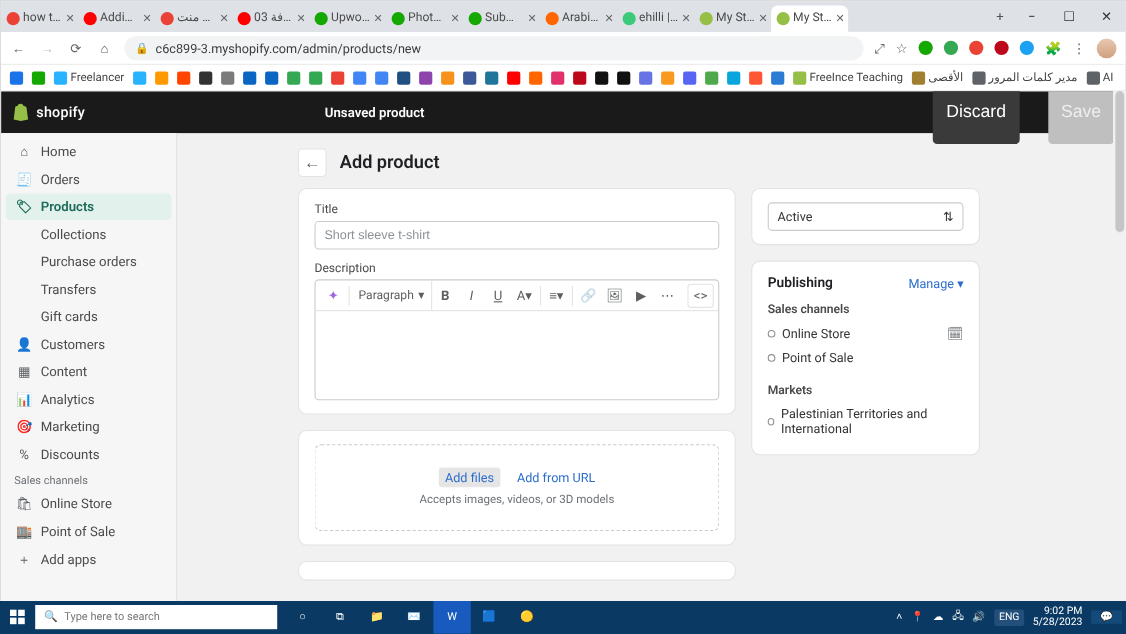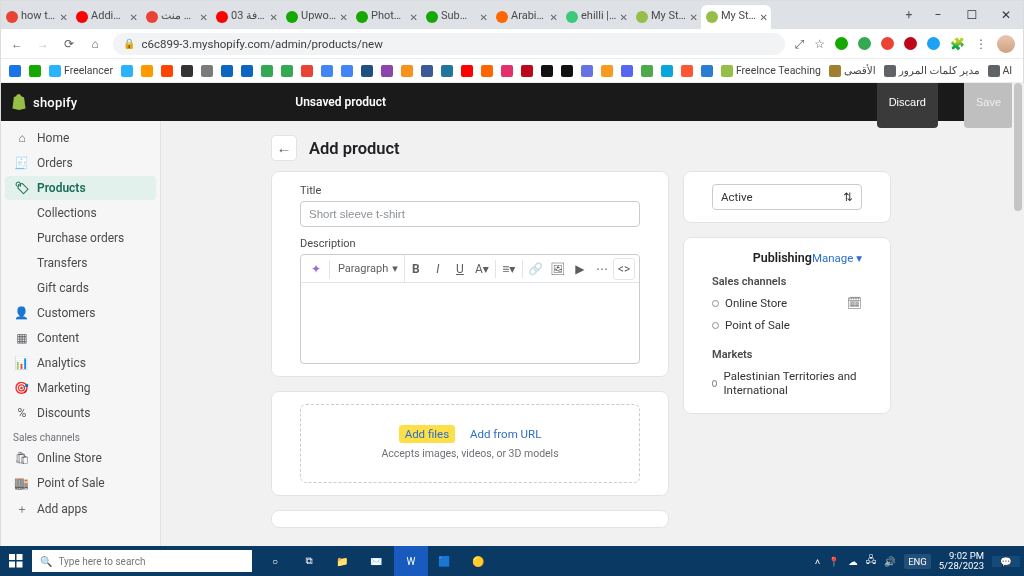--- a/index.html
+++ b/index.html
@@ -53,41 +53,41 @@
   .bmico{width:12px;height:12px;border-radius:2px;flex:none}
 
   
   .app{position:absolute;top:83px;left:1px;right:1px;bottom:0;background:var(--shopify-bg);display:flex;flex-direction:column;overflow:hidden}
   .topbar{height:38px;background:var(--shopify-dark);display:flex;align-items:center;padding:0 10px;gap:18px}
   .brand{display:flex;align-items:center;gap:6px}
   .brand-logo{width:16px;height:16px}
   .brand-name{color:#fff;font-size:13px;font-weight:500;letter-spacing:.2px}
   .topbar .spacer{flex:1}
   .unsaved{color:#fff;font-weight:600;font-size:12px;margin-left:200px}
-  .btn{border:none;border-radius:4px;font-size:11px;font-weight:500;padding:20px 12px;cursor:pointer}
+  .btn{border:none;border-radius:4px;font-size:16px;font-weight:500;padding:20px 12px;cursor:pointer}
   .btn.discard{background:#3a3a3a;color:#fff}
   .btn.save{background:#bfbfbf;color:#eee}
   .main{flex:1;display:flex;overflow:hidden}
   .side{width:160px;background:#f6f6f7;border-right:1px solid var(--card-border);padding-top:4px;font-size:12px;display:flex;flex-direction:column}
   .side ul{list-style:none;margin:0;padding:0}
   .side li{display:flex;align-items:center;gap:8px;height:24px;padding:0 10px;color:#4a4a4a;cursor:pointer;border-radius:4px;margin:1px 4px}
   .side li.active{background:#e3f1ed;color:#1b6b56;font-weight:600}
   .side .nico{width:14px;height:14px;display:flex;align-items:center;justify-content:center;color:#5c5f62;flex:none}
   .side li.sub{padding-left:32px}
   .side .heading{font-size:10px;color:#6d7175;padding:6px 12px 2px}
   .side .grow{flex:1}
   .content{flex:1;overflow-y:auto;overflow-x:hidden}
   .content-inner{width:640px;margin:0 auto 0 110px;padding:14px 0 60px}
   .page-head{display:flex;align-items:center;gap:12px;margin-bottom:10px}
   .backbtn{width:26px;height:26px;background:#fff;border:1px solid var(--card-border);border-radius:4px;display:flex;align-items:center;justify-content:center;font-size:15px;color:#5c5f62}
   .page-title{font-size:16.5px;font-weight:600}
   .cols{display:flex;gap:14px;align-items:flex-start}
   .colL{width:398px;display:flex;flex-direction:column;gap:14px}
   .colR{width:208px;display:flex;flex-direction:column;gap:14px}
-  .card{background:var(--card);border:1px solid var(--card-border);border-radius:8px;padding:12px 28px}
+  .card{background:var(--card);border:1px solid var(--card-border);border-radius:8px;padding:12px 14px}
   .lbl{font-size:11px;color:#4a4a4a;margin-bottom:4px}
   .textin{width:100%;height:26px;border:1px solid #c9cccf;border-radius:4px;padding:0 8px;font-size:11.5px;color:#333}
   .textin::placeholder{color:#8c9196}
   .rte{border:1px solid #c9cccf;border-radius:4px;overflow:hidden}
   .rte-tool{display:flex;align-items:center;height:28px;border-bottom:1px solid #e1e3e5;padding:0 4px;gap:0}
   .tbtn{width:24px;height:22px;display:flex;align-items:center;justify-content:center;color:#5c5f62;font-size:12px;border-radius:3px}
   .tsel{display:flex;align-items:center;gap:4px;font-size:11px;color:#5c5f62;padding:0 6px;border-right:1px solid #e4e4e4;height:100%}
   .tdivider{width:1px;height:18px;background:#e4e4e4;margin:0 2px}
   .rte-body{height:80px}
   .colR h3{font-size:12.5px;font-weight:600;margin:0 0 8px}
@@ -459,40 +459,40 @@
                   <div style="flex:1"></div>
                   <div class="tbtn" style="border:1px solid #e4e4e4;border-radius:3px">&lt;&gt;</div>
                 </div>
                 <div class="rte-body" contenteditable="true" style=""></div>
               </div>
             </div>
 
             <div class="card">
               <div class="media-box">
                 <div class="media-links">
-                  <span class="l" style="background:#fde047;padding:2px 6px;border-radius:3px">Add files</span>
+                  <span class="l" style="background:#e5e5e5;padding:2px 6px;border-radius:3px">Add files</span>
                   <span class="l">Add from URL</span>
                 </div>
                 <div class="media-note">Accepts images, videos, or 3D models</div>
               </div>
             </div>
 
             <div class="card" style="height:18px;padding:8px 14px"></div>
           </div>
 
           <div class="colR">
             <div class="card">
               <div class="sel">
                 <span>Active</span>
                   <span>⇅</span>
               </div>
             </div>
 
             <div class="card">
-              <div style="display:flex;justify-content:flex-end;align-items:center;margin-bottom:10px">
+              <div style="display:flex;justify-content:space-between;align-items:center;margin-bottom:10px">
                 <h3 style="margin:0">Publishing</h3>
                 <span class="link"><span>Manage</span> ▾</span>
               </div>
               <div class="subh">Sales channels</div>
               <div class="chan">
                   <span class="dot"></span>
                   <span>Online Store</span>
                   <span class="cal">🗓</span>
                 </div>
               <div class="chan">

